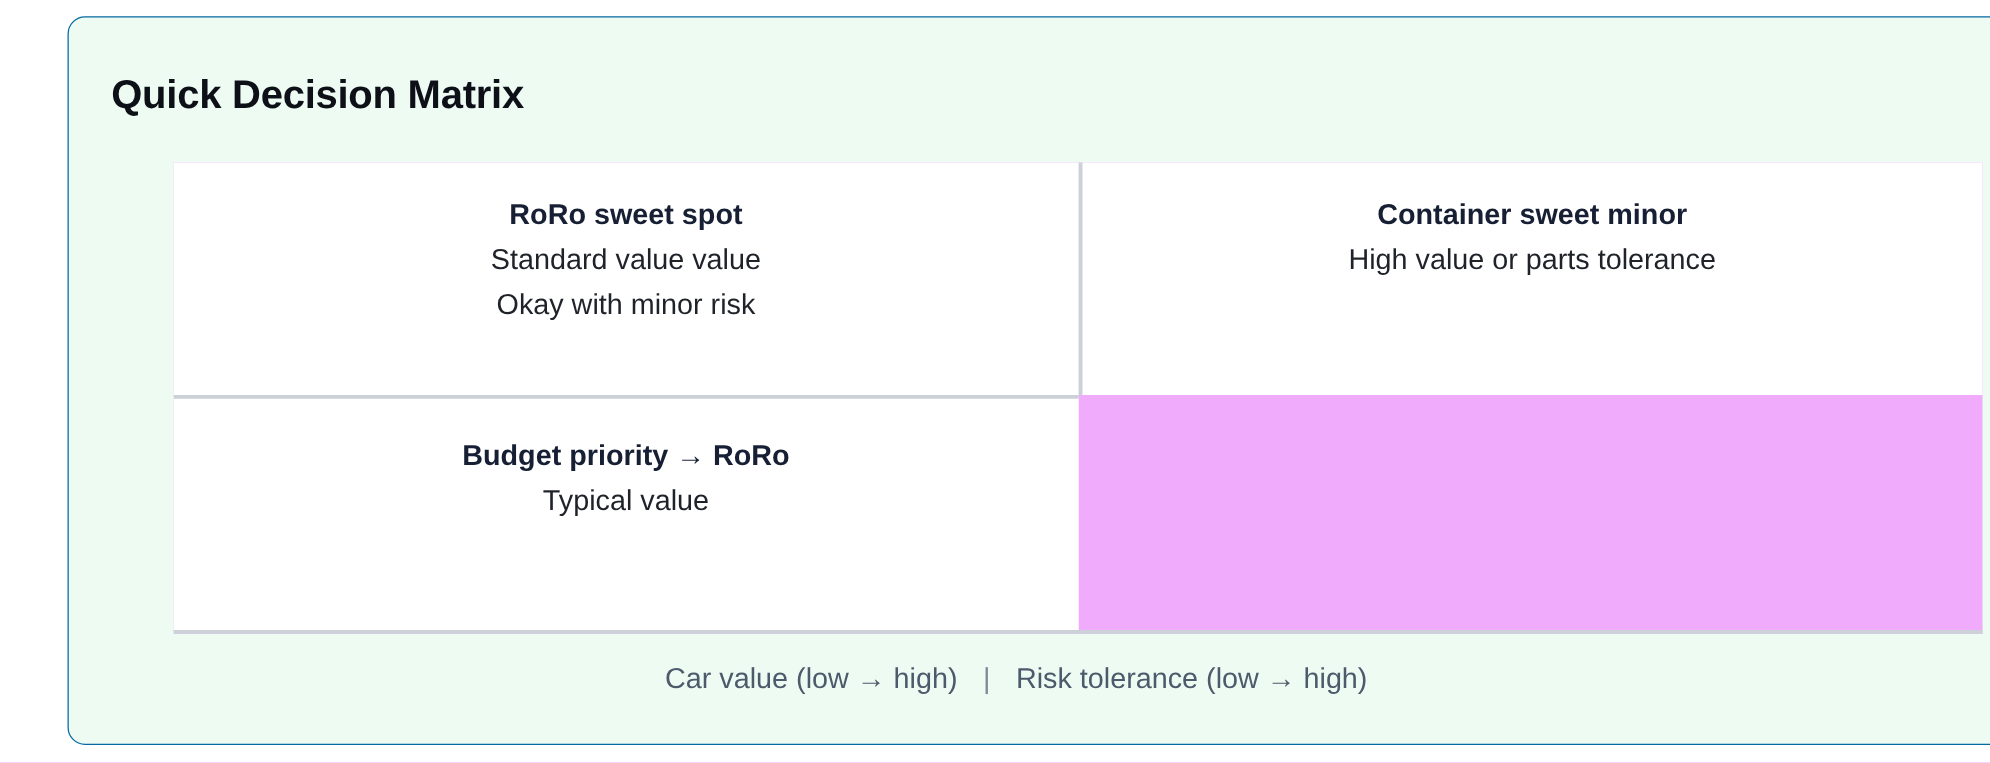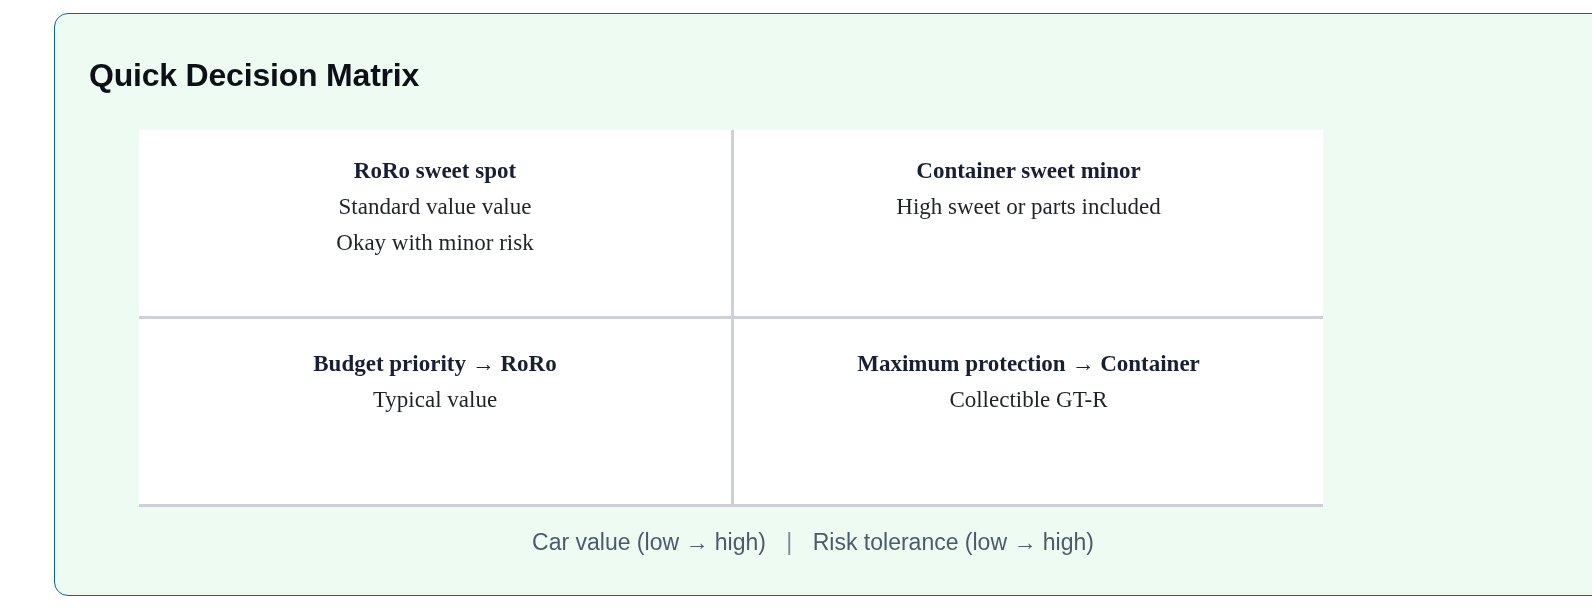--- a/index.html
+++ b/index.html
@@ -38,27 +38,26 @@
     font-weight: bold;
     letter-spacing: -0.2px;
     color: #0d1117;
     white-space: nowrap;
   }
 
   .matrix {
     position: absolute;
     left: 84px;
     top: 116px;
-    width: 1184px;
+    width: 1447px;
     display: grid;
     grid-template-columns: 1fr 1fr;
     grid-template-rows: 186px 188px;
     background: #f0abfc;
     border-bottom: 3px solid #ccd1d8;
-    font-family: Liberation Serif, serif;
   }
 
   .cell {
     background: #ffffff;
     box-sizing: border-box;
     padding: 26px 24px 0 24px;
     text-align: center;
   }
 
   .cell-col-right {
@@ -116,32 +115,28 @@
   <div class="matrix">
 
     <div class="cell">
       <p class="cell-heading">RoRo sweet spot</p>
       <p class="cell-line">Standard value value</p>
       <p class="cell-line">Okay with minor risk</p>
     </div>
 
     <div class="cell cell-col-right">
       <p class="cell-heading">Container sweet minor</p>
-      <p class="cell-line">High sweet or parts included</p>
+      <p class="cell-line">High value or parts tolerance</p>
     </div>
 
     <div class="cell cell-row-bottom">
       <p class="cell-heading">Budget priority → RoRo</p>
       <p class="cell-line">Typical value</p>
     </div>
 
-    <div class="cell cell-col-right cell-row-bottom">
-      <p class="cell-heading">Maximum protection → Container</p>
-      <p class="cell-line">Collectible GT-R</p>
-    </div>
 
   </div>
 
   <div class="axis-footer">
     <span>Car value (low → high)</span>
     <span class="axis-sep">|</span>
     <span>Risk tolerance (low → high)</span>
   </div>
 
 </div>

